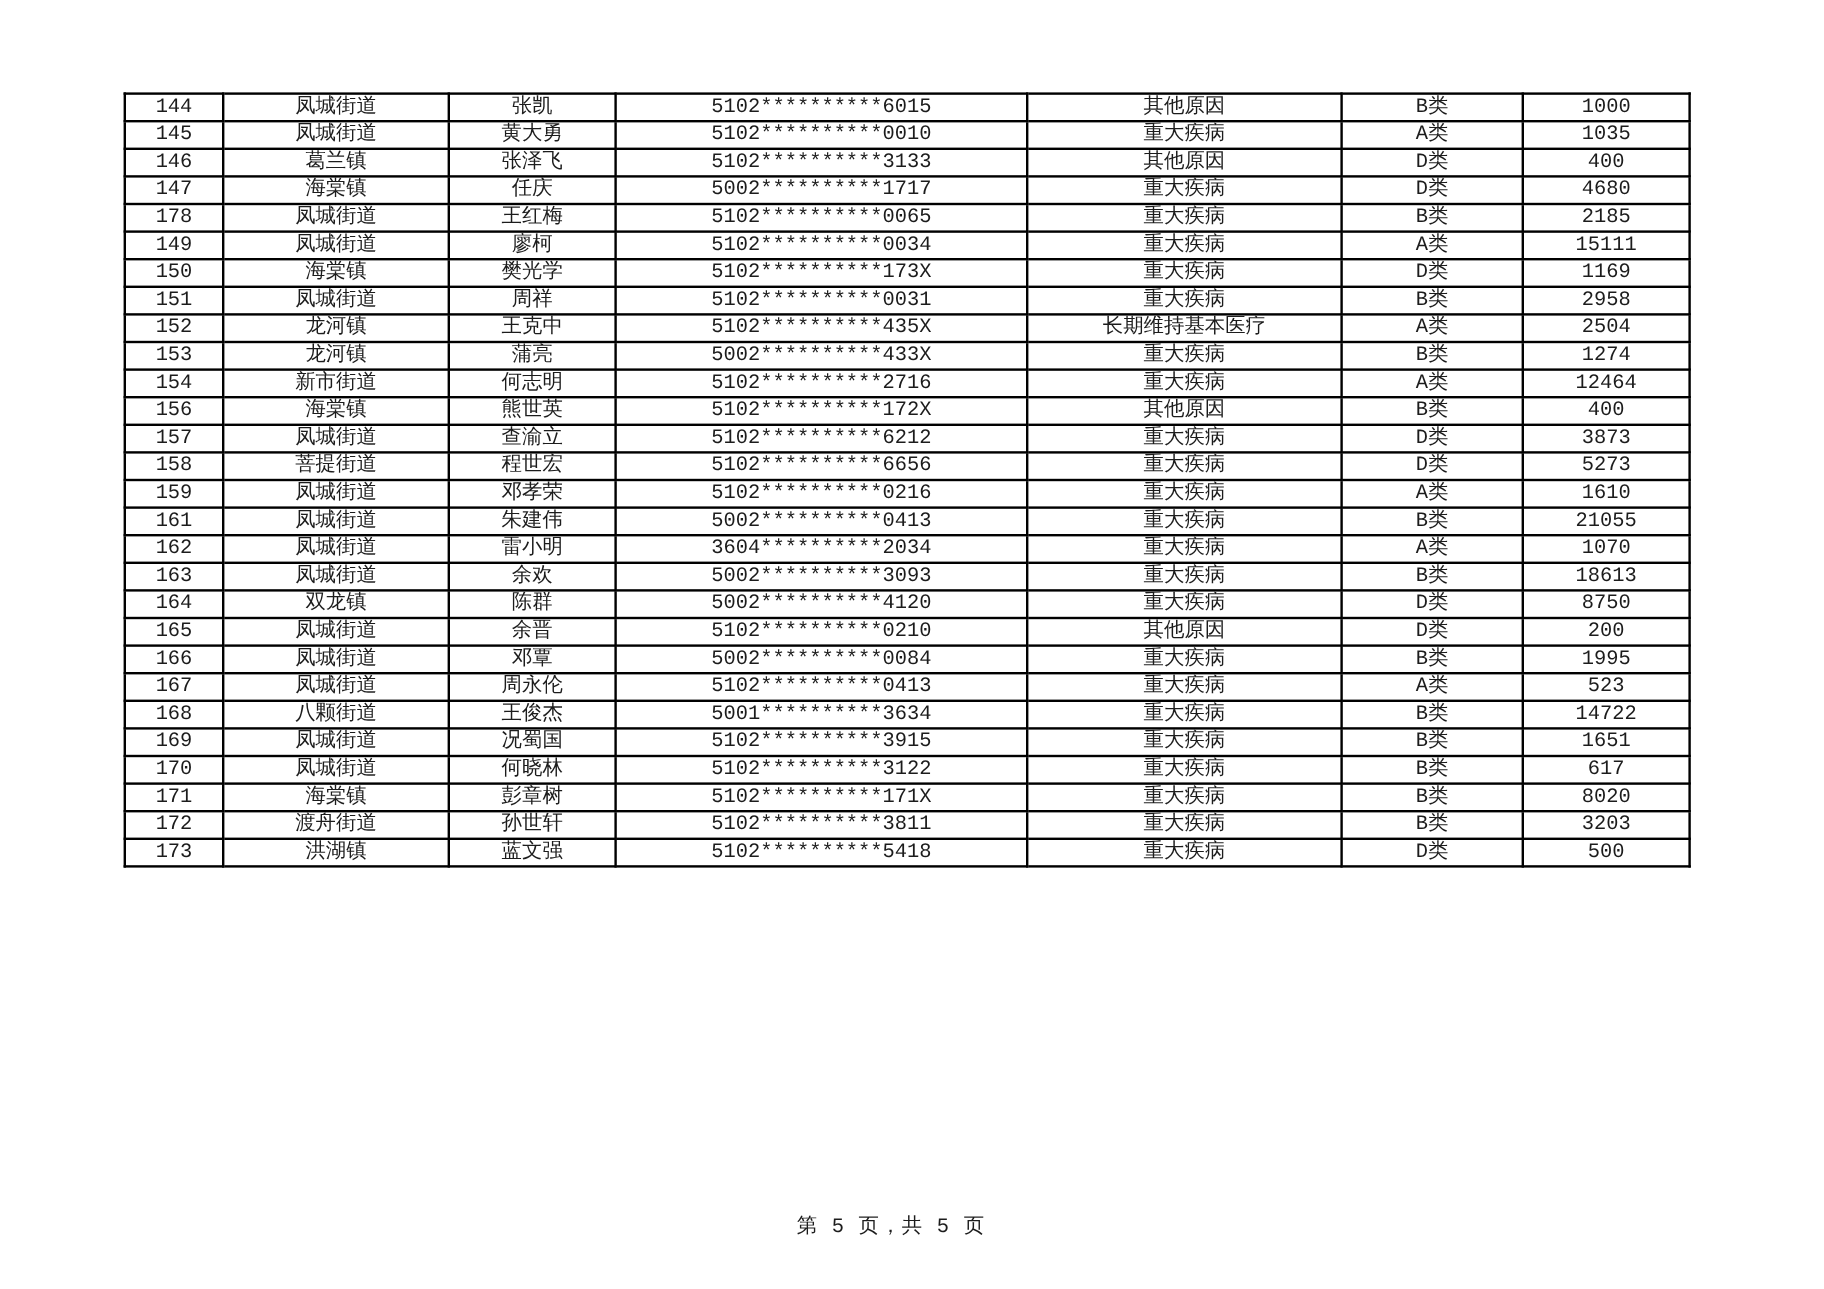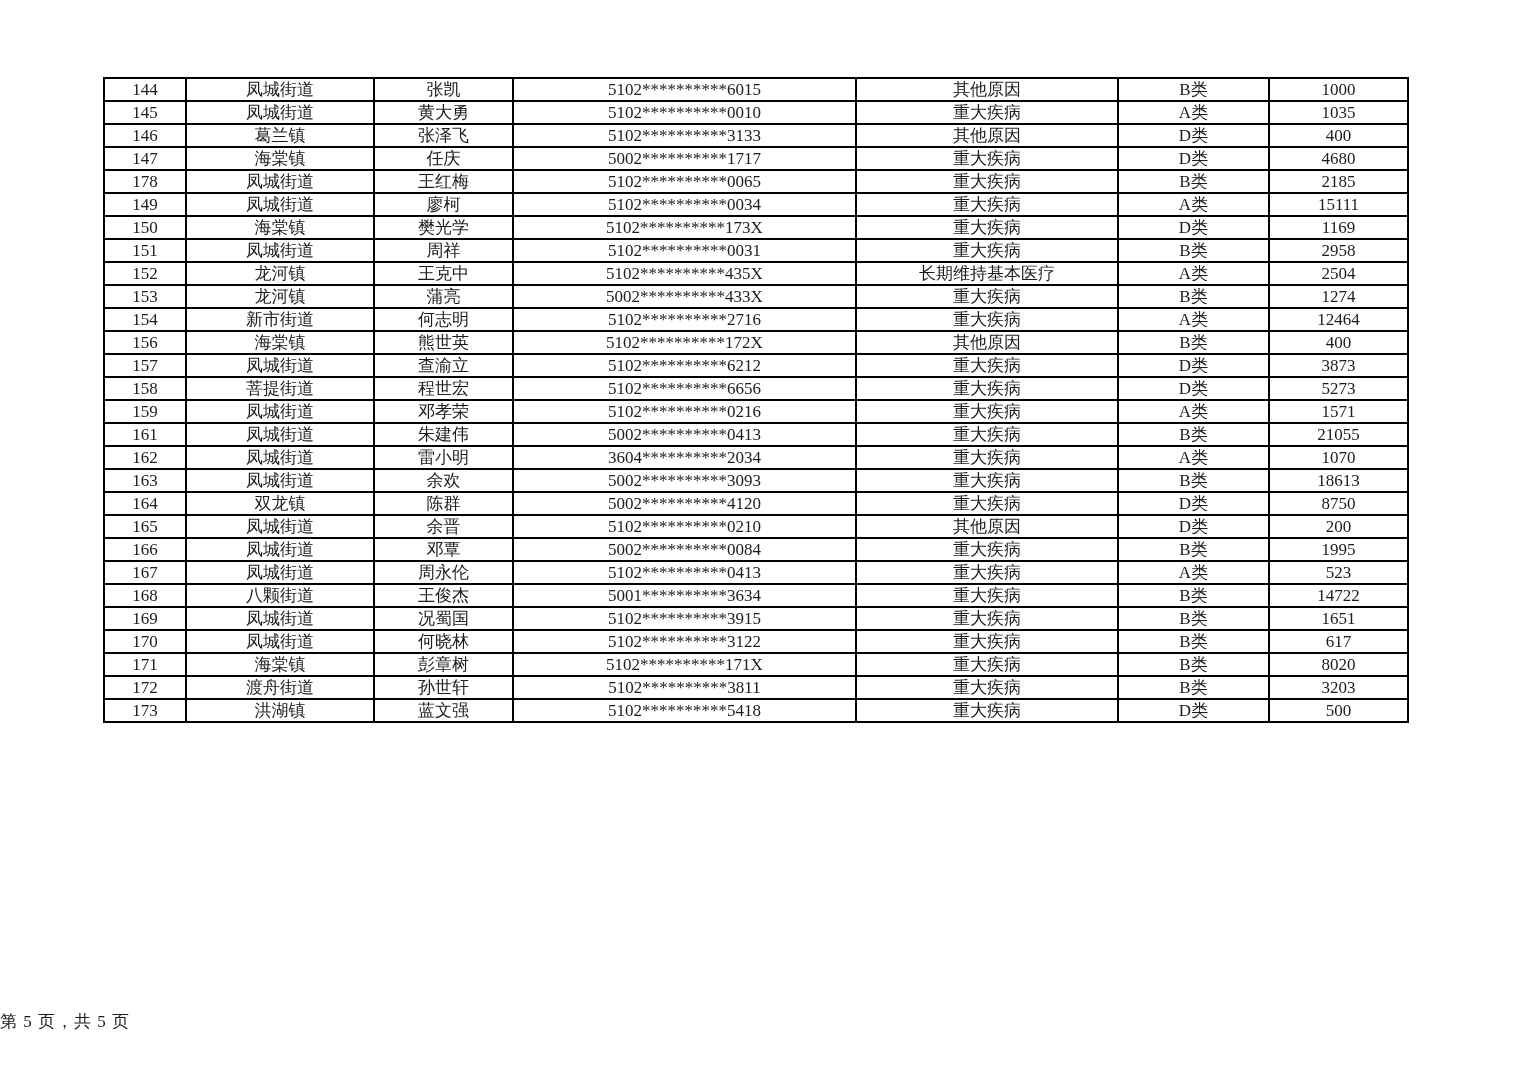--- a/index.html
+++ b/index.html
@@ -10,20 +10,21 @@
     height: 1074px;
     font-family: "Liberation Serif", "DejaVu Serif", serif;
     color: #1a1a1a;
   }
   .page {
     position: relative;
     width: 1520px;
     height: 1074px;
     background: #ffffff;
     overflow: hidden;
+    font-family: Liberation Mono, monospace;
   }
   table.data-table {
     position: absolute;
     left: 103px;
     top: 77px;
     width: 1304px;
     border-collapse: collapse;
     table-layout: fixed;
   }
   table.data-table td {
@@ -36,20 +37,21 @@
     line-height: 21px;
     color: #1c1c1c;
     white-space: nowrap;
     overflow: hidden;
   }
   .footer {
     position: absolute;
     left: 0;
     top: 1010px;
     width: 1485px;
+    text-align: center;
     font-size: 17px;
     color: #1c1c1c;
     letter-spacing: 1px;
   }
 </style>
 </head>
 <body>
 
 <div class="page">
 
@@ -190,21 +192,21 @@
     <td>D类</td>
     <td>5273</td>
   </tr>
         <tr>
     <td>159</td>
     <td>凤城街道</td>
     <td>邓孝荣</td>
     <td>5102**********0216</td>
     <td>重大疾病</td>
     <td>A类</td>
-    <td>1571</td>
+    <td>1610</td>
   </tr>
         <tr>
     <td>161</td>
     <td>凤城街道</td>
     <td>朱建伟</td>
     <td>5002**********0413</td>
     <td>重大疾病</td>
     <td>B类</td>
     <td>21055</td>
   </tr>

